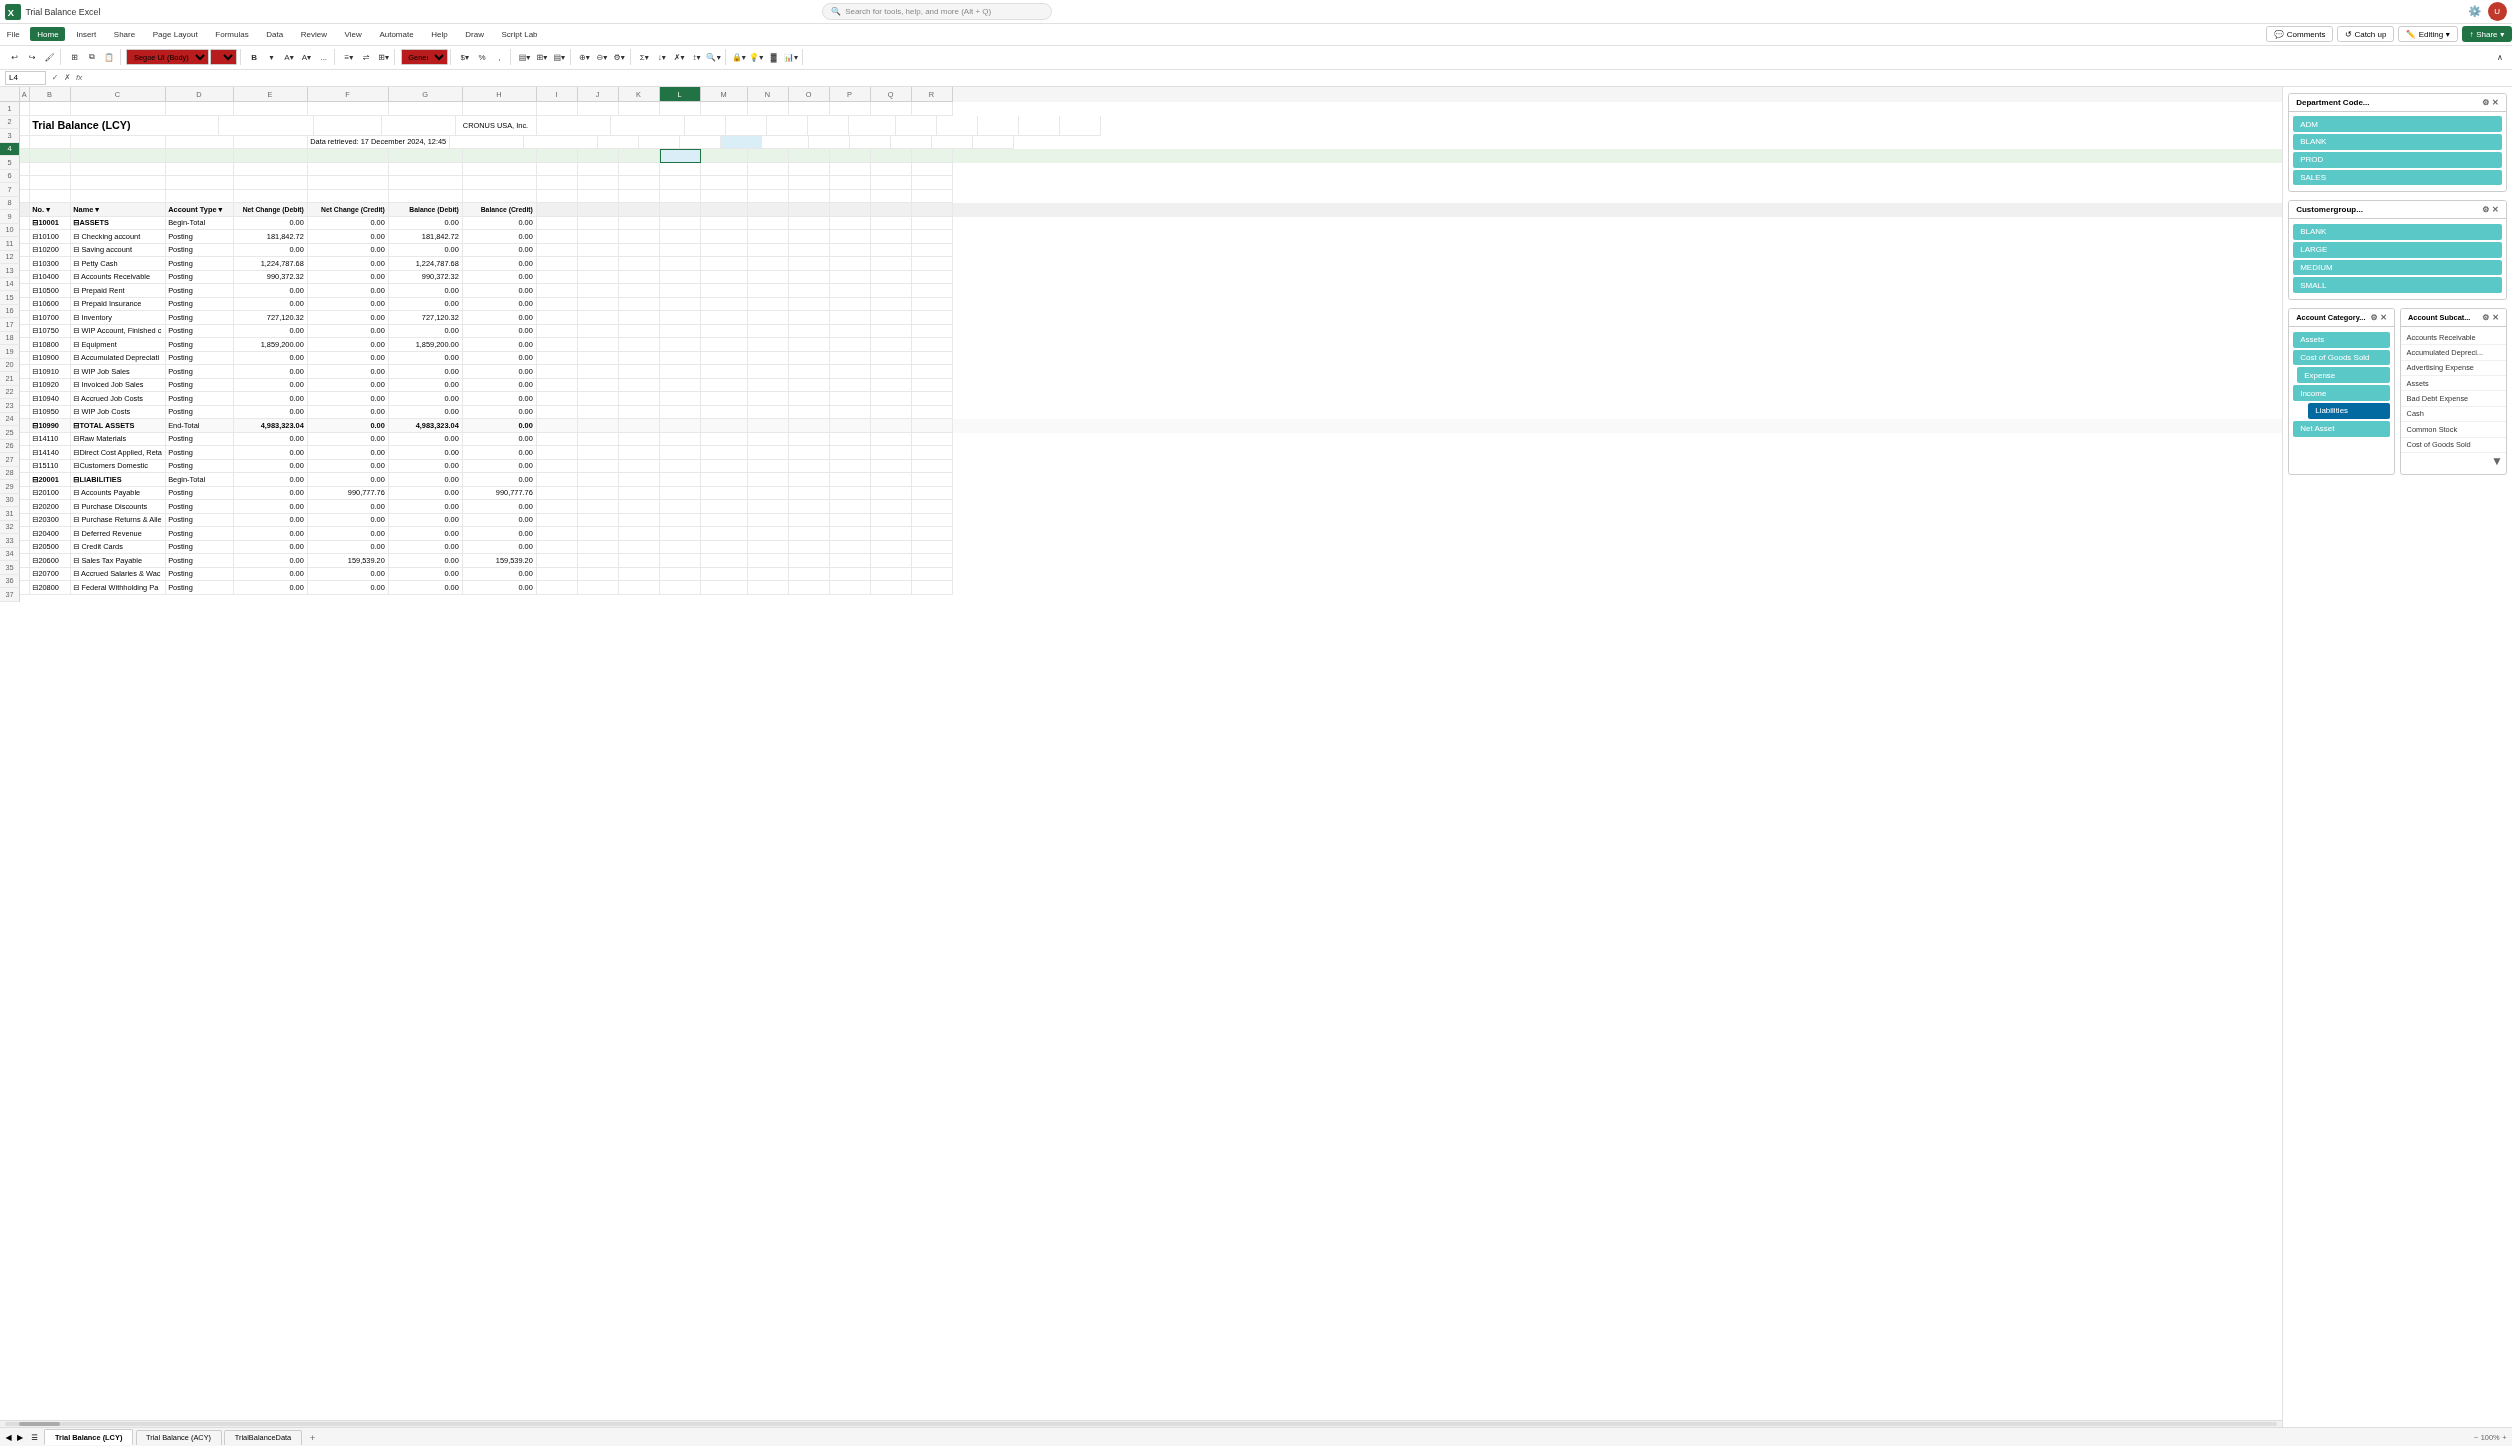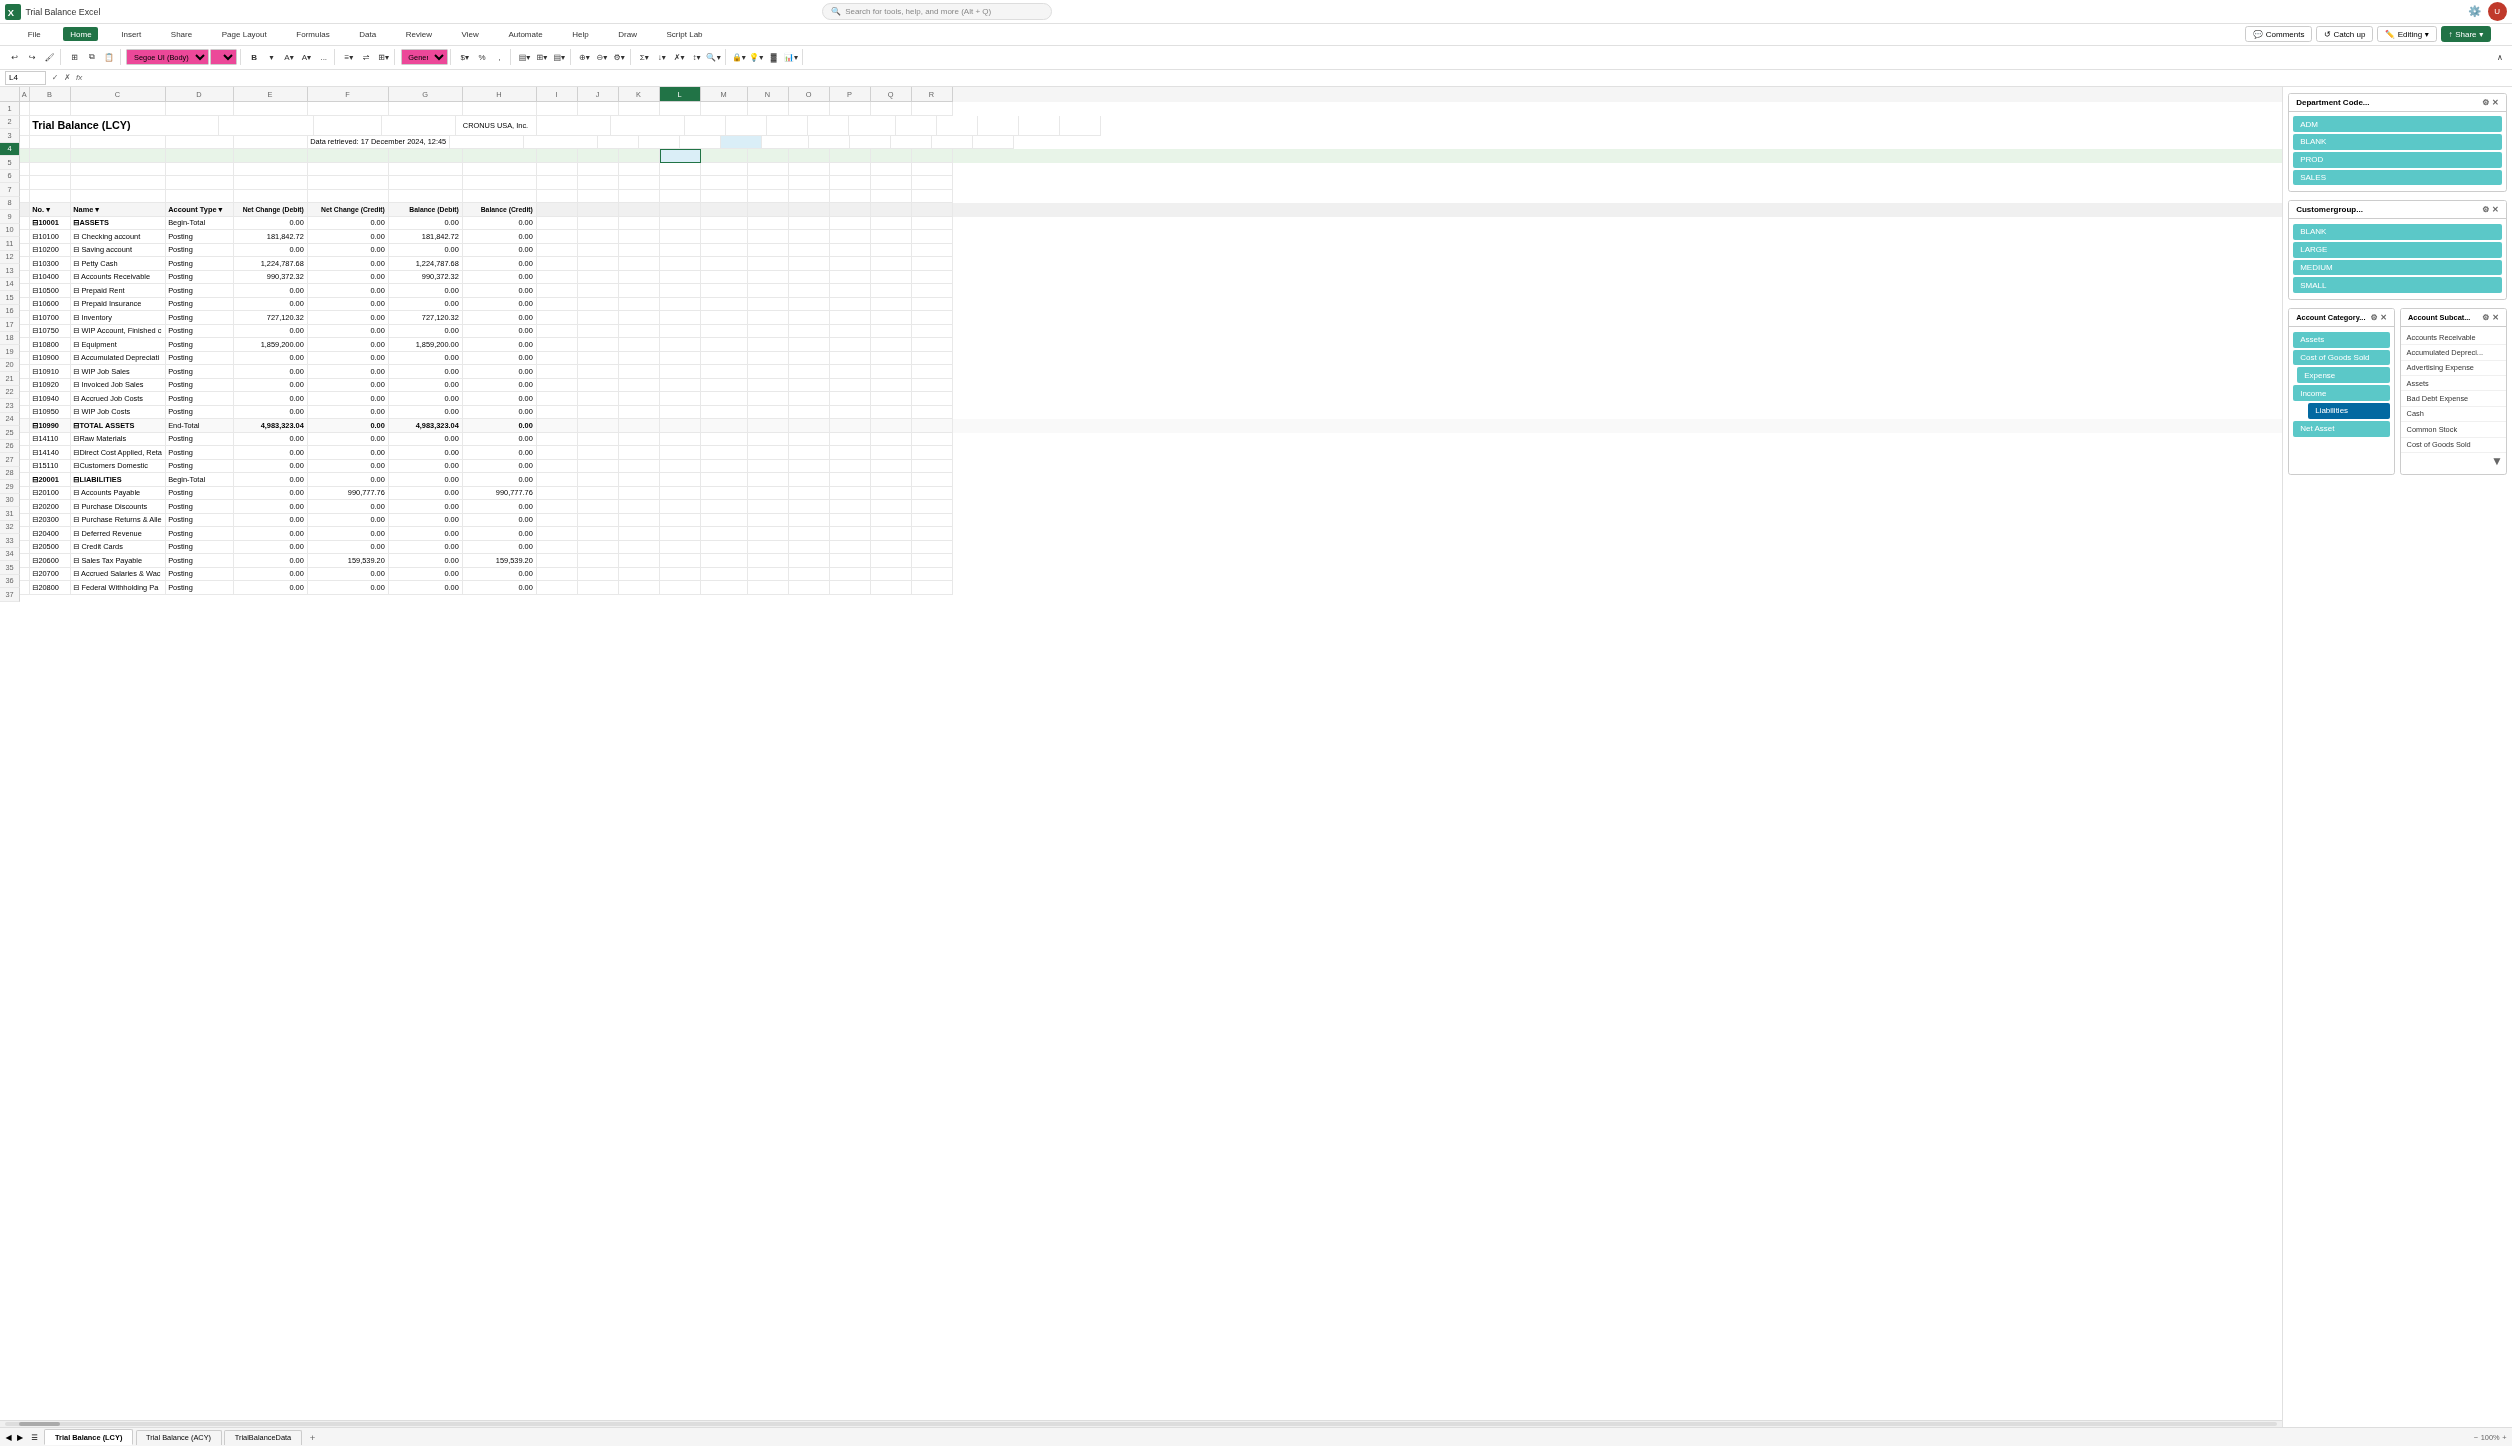--- a/index.html
+++ b/index.html
@@ -11,21 +11,21 @@
       padding: 0 5.4px; border-bottom: 0.7px solid #e0e0e0;
     }
     .title-bar .avatar {
       width: 19px; height: 19px; border-radius: 50%; background: #c0392b;
       display: flex; align-items: center; justify-content: center; color: #fff; font-size: 8px;
     }
 
     
     .menu-bar {
       display: flex; align-items: center; height: 21.6px; background: #fff;
-      padding: 0 21px; border-bottom: 0.7px solid #e0e0e0; gap: 16px;
+      padding: 0 0; border-bottom: 0.7px solid #e0e0e0; gap: 4px;
     }
     .menu-item {
       padding: 2.7px 6.8px; font-size: 8px; cursor: pointer; border-radius: 2px; color: #333;
     }
     .menu-item.active { background: #217346; color: #fff; }
     .menu-right { margin-left: auto; display: flex; gap: 4px; align-items: center; }
     .btn-comments, .btn-catchup, .btn-editing, .btn-share {
       display: flex; align-items: center; gap: 2.7px; padding: 2.7px 6.8px;
       border: 0.7px solid #ccc; border-radius: 2.7px; font-size: 8px; cursor: pointer; background: #fff;
     }
@@ -36,21 +36,21 @@
       display: flex; align-items: center; height: 24px; background: #fff;
       padding: 0 4px; border-bottom: 0.7px solid #e0e0e0; gap: 2.7px; flex-wrap: nowrap;
     }
     .toolbar-group { display: flex; align-items: center; gap: 1.4px; padding: 0 2.7px; border-right: 0.7px solid #ddd; }
     .toolbar-btn {
       width: 16px; height: 16px; display: flex; align-items: center; justify-content: center;
       cursor: pointer; border-radius: 1.4px; font-size: 8px; color: #333;
     }
     .font-select {
       border: 0.7px solid #ccc; border-radius: 1.4px; font-size: 7.4px; padding: 1.4px 2.7px;
-      height: 16px; background: #ec4899;
+      height: 16px; background: #b91c1c;
     }
 
     
     .formula-bar {
       display: flex; align-items: center; height: 17.6px; background: #fff;
       padding: 0 5.4px; border-bottom: 0.7px solid #e0e0e0; gap: 5.4px;
     }
     .cell-ref { width: 41px; border: 0.7px solid #ccc; padding: 1.4px 2.7px; font-size: 8px; }
     .formula-input { flex: 1; border: none; font-size: 8px; outline: none; padding: 1.4px 2.7px; }
     .row-header {

